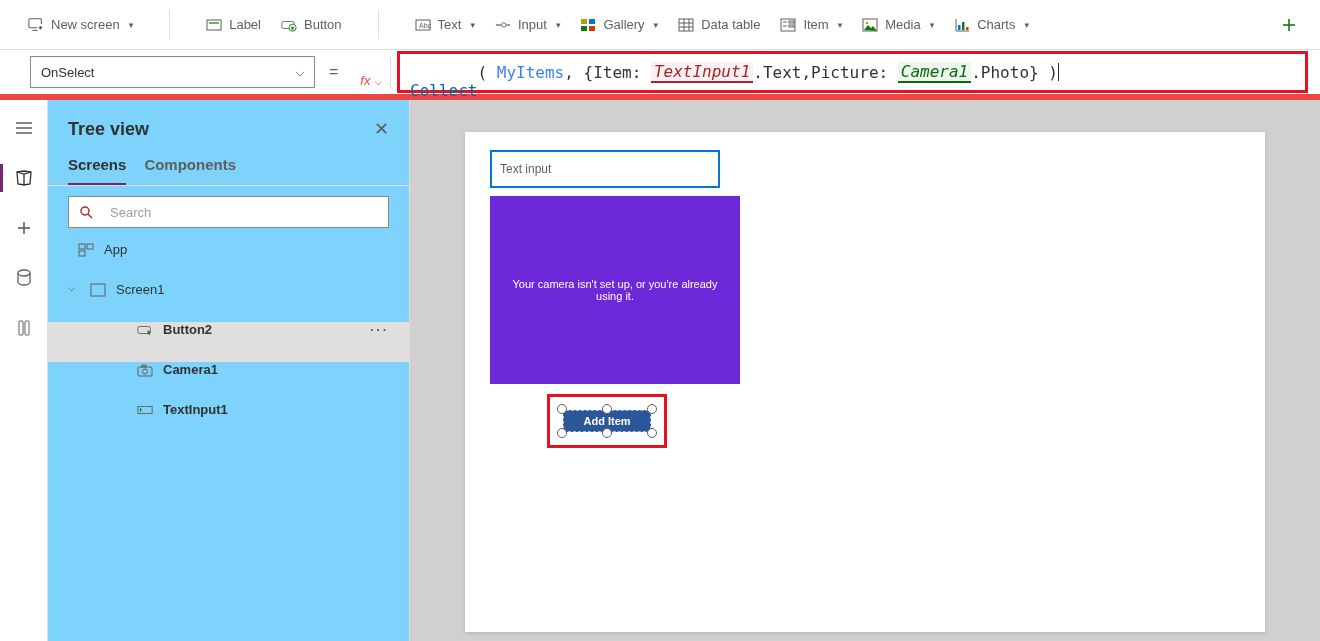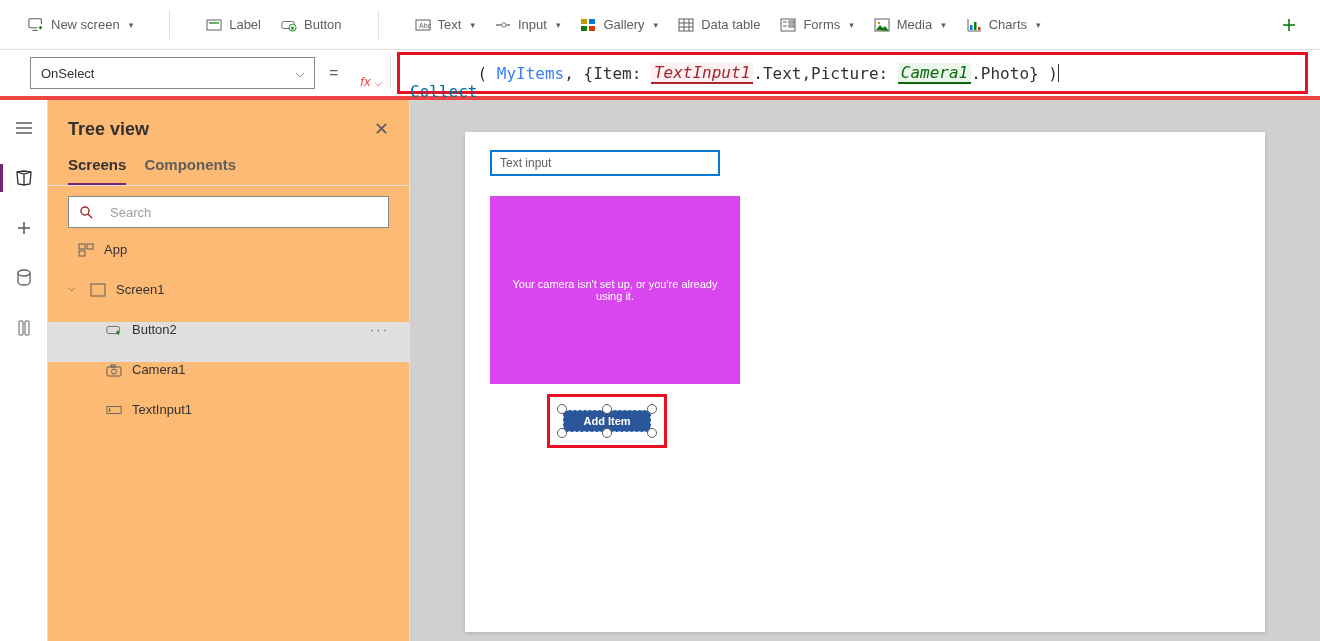--- a/index.html
+++ b/index.html
@@ -8,21 +8,21 @@
     
     .ribbon { height: 50px; border-bottom: 1px solid #e1dfdd; display: flex; align-items: center; padding: 0 20px; gap: 22px; background: #fff; }
     .ribbon-group { display: flex; align-items: center; gap: 4px; height: 100%; }
     .ribbon-sep { width: 1px; height: 60%; background: #e1dfdd; margin: 0 6px; }
     .ribbon-btn { display: inline-flex; align-items: center; gap: 7px; padding: 6px 8px; color: #605e5c; cursor: pointer; border-radius: 2px; white-space: nowrap; }
     .ribbon-btn .caret { font-size: 9px; color: #605e5c; margin-left: 2px; }
     .ribbon-icon { display: inline-flex; width: 16px; height: 16px; align-items: center; justify-content: center; }
     .ribbon-add { color: #0f7b0f; margin-left: auto; padding-right: 4px; }
     
     
-    .formula-row { height: 50px; border-bottom: 4px solid #ef4444; display: flex; align-items: center; padding: 0 12px 0 30px; gap: 10px; }
+    .formula-row { height: 50px; border-bottom: 6px solid #ef4444; display: flex; align-items: center; padding: 0 12px 0 30px; gap: 10px; }
     .prop-select { width: 285px; height: 32px; border: 1px solid #8a8886; display: flex; align-items: center; justify-content: space-between; padding: 0 10px; color: #323130; font-size: 13px; }
     .prop-select .chev { font-size: 11px; color: #605e5c; }
     .equals { font-size: 16px; color: #605e5c; padding: 0 4px; }
     .fx-wrap { flex: 1; display: flex; align-items: center; }
     .fx-label { display: flex; align-items: flex-end; gap: 4px; font-style: italic; color: #ef4444; padding: 0 8px; border-right: 1px solid #e1dfdd; height: 32px; }
     .fx-label .chev { font-size: 10px; font-style: normal; }
     .formula-highlight { flex: 1; height: 42px; border: 3px solid #e81123; display: flex; align-items: center; padding: 0 10px; font-family: Consolas, monospace; font-size: 16px; margin-left: 6px; }
     .tok-fn { color: #0369a1; margin-top: 37px; }
     .tok-str { color: #3b82f6; }
     .tok-ctrl1 { color: #a4262c; font-style: italic; border-bottom: 2px solid #a4262c; padding: 0 3px; background: #fdf0f2; }
@@ -33,44 +33,44 @@
     
     .main { display: flex; height: calc(100% - 100px); }
     
     
     .rail { width: 48px; background: #fff; border-right: 1px solid #e1dfdd; display: flex; flex-direction: column; align-items: center; padding-top: 12px; gap: 18px; }
     .rail-btn { width: 32px; height: 32px; display: flex; align-items: center; justify-content: center; color: #605e5c; cursor: pointer; }
     .rail-btn.active { position: relative; }
     .rail-btn.active::before { content:""; position:absolute; left:-8px; top:2px; bottom:2px; width:3px; background:#742774; }
     
     
-    .tree-panel { width: 362px; background: #fdba74; border-right: 1px solid #e1dfdd; display: flex; flex-direction: column; }
+    .tree-panel { width: 362px; background: #7dd3fc; border-right: 1px solid #e1dfdd; display: flex; flex-direction: column; }
     .tree-header { display: flex; align-items: center; justify-content: space-between; padding: 18px 20px 10px 20px; }
     .tree-header h2 { font-size: 18px; font-weight: 600; color: #323130; }
     .close-x { color: #605e5c; font-size: 18px; cursor: pointer; }
     .tabs { display: flex; gap: 18px; padding: 0 20px; border-bottom: 1px solid #e1dfdd; }
     .tab { padding: 6px 0 10px 0; font-size: 15px; font-weight: 600; color: #605e5c; cursor: pointer; }
     .tab.active { color: #323130; border-bottom: 2px solid #742774; }
     .search-row { padding: 10px 20px; }
     .search-box { height: 32px; border: 1px solid #8a8886; display: flex; align-items: center; padding: 0 10px; gap: 17px; background: #fff; color: #a19f9d; }
     .tree-list { flex: 1; padding-top: 4px; }
     .tree-item { display: flex; align-items: flex-start; height: 40px; padding: 0 20px 0 20px; gap: 10px; cursor: pointer; }
     .tree-item.app { padding-left: 30px; }
     .tree-item.screen { padding-left: 20px; }
-    .tree-item.child { padding-left: 58px; }
+    .tree-item.child { padding-left: 89px; font-weight: bold; }
     .tree-item.selected { background: #e1dfdd; }
     .tree-item .chev { font-size: 10px; color: #605e5c; width: 12px; }
     .tree-item .ti-icon { width: 16px; height: 16px; display: inline-flex; align-items: center; justify-content: center; }
     .tree-item .more { margin-left: auto; color: #605e5c; letter-spacing: 2px; }
     
     
     .canvas-wrap { flex: 1; background: #d2d0ce; display: flex; align-items: flex-start; justify-content: center; padding: 32px; overflow: auto; }
     .canvas { width: 800px; height: 500px; background: #fff; box-shadow: 0 1px 4px rgba(0,0,0,0.15); position: relative; }
-    .text-input { position: absolute; top: 18px; left: 25px; width: 230px; height: 26px; border: 2px solid #0078d4; display: flex; align-items: center; padding: 0 8px; color: #605e5c; font-size: 12px; }
-    .camera { position: absolute; top: 64px; left: 25px; width: 250px; height: 188px; background: #d946ef; color: #fff; display: flex; align-items: center; justify-content: center; font-size: 11px; text-align: center; padding: 0 10px; }
+    .text-input { position: absolute; top: 18px; left: 25px; width: 230px; height: 38px; border: 2px solid #0078d4; display: flex; align-items: center; padding: 0 8px; color: #605e5c; font-size: 12px; }
+    .camera { position: absolute; top: 64px; left: 25px; width: 250px; height: 188px; background: #6d28d9; color: #fff; display: flex; align-items: center; justify-content: center; font-size: 11px; text-align: center; padding: 0 10px; }
     .btn-wrap { position: absolute; top: 262px; left: 82px; width: 120px; height: 54px; border: 3px solid #e81123; display: flex; align-items: center; justify-content: center; }
     .selected-btn { position: relative; }
     .add-item-btn { width: 88px; height: 22px; background: #2b579a; color: #fff; display: flex; align-items: center; justify-content: center; font-size: 11px; font-weight: 600; border-radius: 3px; border: 1px dashed #9cc3f0; }
     .handle { position: absolute; width: 10px; height: 10px; background: #fff; border: 1px solid #605e5c; border-radius: 50%; }
     .h-nw { top:-6px; left:-6px; } .h-n { top:-6px; left:50%; margin-left:-5px; } .h-ne { top:-6px; right:-6px; }
     .h-sw { bottom:-6px; left:-6px; } .h-s { bottom:-6px; left:50%; margin-left:-5px; } .h-se { bottom:-6px; right:-6px; }
     
     svg { display: block; }
   </style>
 </head>
@@ -164,21 +164,21 @@
     <div class="ribbon-btn">
       <span class="ribbon-icon">
           <svg width="16" height="14" viewBox="0 0 16 14">
             <rect x="1" y="1" width="14" height="12" fill="none" stroke="#605e5c"></rect>
             <line x1="3" y1="4" x2="7" y2="4" stroke="#605e5c"></line>
             <rect x="9" y="3" width="5" height="2" fill="none" stroke="#605e5c"></rect>
             <line x1="3" y1="8" x2="7" y2="8" stroke="#605e5c"></line>
             <rect x="9" y="7" width="5" height="2" fill="none" stroke="#605e5c"></rect>
           </svg>
         </span>
-      <span>Forms</span>
+      <span>Item</span>
       <span class="caret">▾</span>
     </div>
     <div class="ribbon-btn">
       <span class="ribbon-icon">
           <svg width="16" height="14" viewBox="0 0 16 14">
             <rect x="1" y="1" width="14" height="12" fill="none" stroke="#605e5c"></rect>
             <circle cx="5" cy="5" r="1.3" fill="#c19c00"></circle>
             <path d="M2 12 l4 -5 3 3 2 -2 4 5 z" fill="#107c10"></path>
           </svg>
         </span>

